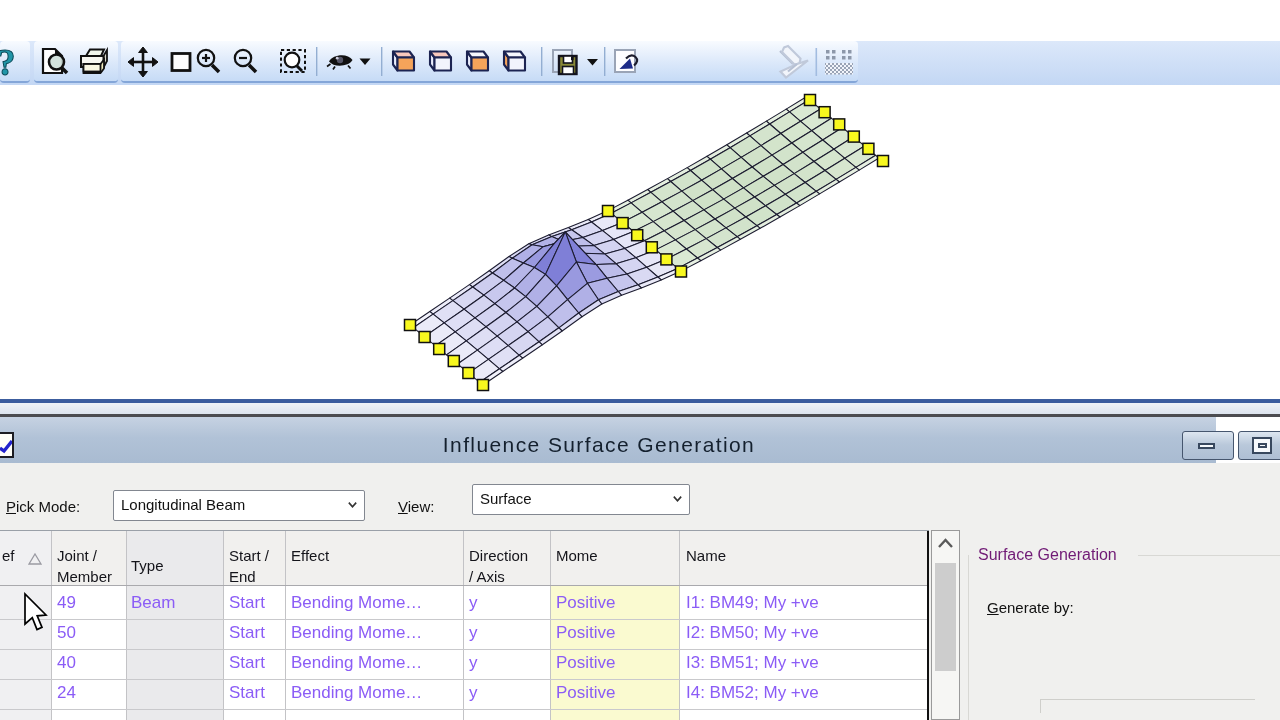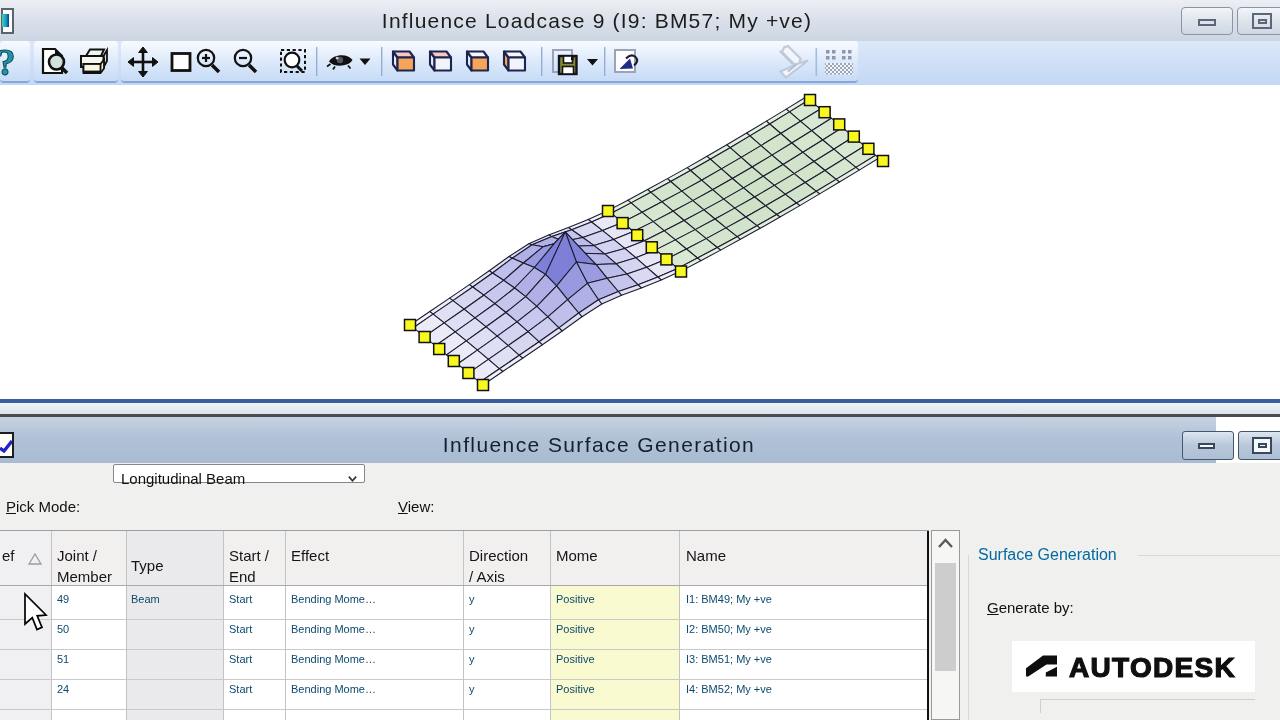--- a/index.html
+++ b/index.html
@@ -31,43 +31,30 @@
 .lbl{font-size:15px;color:#111}
 .combo{position:absolute;background:#fff;border:1px solid #828790;border-radius:2px;font-size:15px;color:#111}
 .combo span{position:absolute;left:7px;top:5px;white-space:nowrap}
 .chev{position:absolute;right:6px;top:8px;width:11px;height:11px}
 
 
 #grid{left:0;top:530px;width:929px;height:190px;background:#fff;border-top:1px solid #9aa0a8}
 .hdr{position:absolute;font-size:15px;color:#14141a;line-height:21px}
 .vline{position:absolute;top:0;width:1px;height:190px;background:#c3c3c6}
 .hline{position:absolute;left:0;width:929px;height:1px;background:#c9c9cc}
-.cell{position:absolute;font-size:11px;color:#0c4a6e;white-space:nowrap}
+.cell{position:absolute;font-size:17px;color:#8b5cf6;white-space:nowrap}
 #scroll{left:931px;top:530px;width:29px;height:190px;background:#f6f6f4;border:1px solid #9a9a9a}
 #sthumb{left:3px;top:32px;width:21px;height:108px;background:#cdcdcd}
 
 
 .gline{position:absolute;background:#d8d8d4}
 #adesk{left:1012px;top:641px;width:243px;height:51px;background:#fff}
 </style>
 </head><body>
 <div id="stage">
-    <div class="abs" id="titlebar">
-      <div class="abs ttl">Influence Loadcase 9 (I9: BM57; My +ve)</div>
-      <div class="abs" id="wicon">
-        <i></i>
-      </div>
-      <div class="abs winbtn" style="left:1181px;top:7px;width:52px;height:28px">
-        <div class="abs" style="left:16px;top:11px;width:18px;height:7px;border:2px solid #5c6878"></div>
-      </div>
-      <div class="abs winbtn" style="left:1237px;top:7px;width:52px;height:28px">
-        <div class="abs" style="left:14px;top:5px;width:20px;height:16px;border:2px solid #5c6878"></div>
-        <div class="abs" style="left:20px;top:11px;width:9px;height:5px;border:2px solid #5c6878"></div>
-      </div>
-    </div>
     <div class="abs" id="toolbar">
       <div class="island" style="left:0;width:30px"></div>
       <div class="island" style="left:34px;width:84px"></div>
       <div class="island" style="left:121px;width:737px"></div>
       <svg class="abs" style="left:0;top:0" width="880" height="44" viewBox="0 0 880 44">
         <text x="-3" y="34" font-family="Liberation Serif,serif" font-size="37" font-weight="bold" fill="#2196a8" stroke="#0a4a58" stroke-width="1">?</text>
         <path d="M43 8 h12 l7 7 v17 h-19 z" fill="#fff" stroke="#111" stroke-width="2.2"></path>
         <path d="M55 8 l7 7 h-7 z" fill="#111"></path>
         <circle cx="56.5" cy="21" r="7.5" fill="#cfe0da" fill-opacity="0.92" stroke="#111" stroke-width="2.6"></circle>
         <line x1="62" y1="27" x2="67" y2="32" stroke="#111" stroke-width="3.6"></line>
@@ -353,27 +340,33 @@
       <div class="abs capbtn" style="left:1182px;top:14px;width:52px;height:29px">
         <div class="abs" style="left:15px;top:11px;width:17px;height:6px;background:#f6f9fc;border:2px solid #38485e"></div>
       </div>
       <div class="abs capbtn" style="left:1238px;top:14px;width:52px;height:29px">
         <div class="abs" style="left:13px;top:5px;width:20px;height:17px;background:#f6f9fc;border:2px solid #38485e"></div>
         <div class="abs" style="left:19px;top:11px;width:9px;height:5px;background:#f6f9fc;border:2px solid #38485e"></div>
       </div>
     </div>
     <div class="abs" id="dlgbody"></div>
     <div class="abs lbl" style="left:6px;top:498px"><u>P</u>ick Mode:</div>
-    <div class="combo" style="left:113px;top:464px;width:252px;height:19px">
+    <div class="combo" style="left:113px;top:490px;width:252px;height:31px">
       <span>Longitudinal Beam</span>
       <svg class="chev" viewBox="0 0 12 12">
         <path d="M2 4 L6 8.4 L10 4" fill="none" stroke="#333" stroke-width="1.8"></path>
       </svg>
     </div>
     <div class="abs lbl" style="left:398px;top:498px"><u>V</u>iew:</div>
+    <div class="combo" style="left:472px;top:484px;width:218px;height:31px">
+      <span>Surface</span>
+      <svg class="chev" viewBox="0 0 12 12">
+        <path d="M2 4 L6 8.4 L10 4" fill="none" stroke="#333" stroke-width="1.8"></path>
+      </svg>
+    </div>
     <div class="abs" id="grid">
       <div class="abs" style="left:0;top:0;width:929px;height:54px;background:#f1f0ee"></div>
       <div class="abs" style="left:0;top:0;width:51px;height:190px;background:#f0f0f2"></div>
       <div class="abs" style="left:126px;top:0;width:97px;height:190px;background:#eaeaec"></div>
       <div class="abs" style="left:550px;top:54px;width:129px;height:136px;background:#fafad0"></div>
       <div class="hdr" style="left:2px;top:14px">ef</div>
       <svg class="abs" style="left:28px;top:22px" width="14" height="12" viewBox="0 0 14 12">
         <path d="M7 1 L13 11 L1 11 Z" fill="none" stroke="#9a9aa2" stroke-width="1.3"></path>
       </svg>
       <div class="hdr" style="left:57px;top:14px">Joint /<br>Member</div>
@@ -401,50 +394,41 @@
       <div class="cell" style="left:291px;top:62px">Bending Mome…</div>
       <div class="cell" style="left:469px;top:62px">y</div>
       <div class="cell" style="left:556px;top:62px">Positive</div>
       <div class="cell" style="left:686px;top:62px">I1: BM49; My +ve</div>
       <div class="cell" style="left:57px;top:92px">50</div>
       <div class="cell" style="left:229px;top:92px">Start</div>
       <div class="cell" style="left:291px;top:92px">Bending Mome…</div>
       <div class="cell" style="left:469px;top:92px">y</div>
       <div class="cell" style="left:556px;top:92px">Positive</div>
       <div class="cell" style="left:686px;top:92px">I2: BM50; My +ve</div>
-      <div class="cell" style="left:57px;top:122px">51</div>
+      <div class="cell" style="left:57px;top:122px">40</div>
       <div class="cell" style="left:229px;top:122px">Start</div>
       <div class="cell" style="left:291px;top:122px">Bending Mome…</div>
       <div class="cell" style="left:469px;top:122px">y</div>
       <div class="cell" style="left:556px;top:122px">Positive</div>
       <div class="cell" style="left:686px;top:122px">I3: BM51; My +ve</div>
       <div class="cell" style="left:57px;top:152px">24</div>
       <div class="cell" style="left:229px;top:152px">Start</div>
       <div class="cell" style="left:291px;top:152px">Bending Mome…</div>
       <div class="cell" style="left:469px;top:152px">y</div>
       <div class="cell" style="left:556px;top:152px">Positive</div>
       <div class="cell" style="left:686px;top:152px">I4: BM52; My +ve</div>
       <div class="abs" style="left:927px;top:0;width:2px;height:190px;background:#111"></div>
     </div>
     <div class="abs" id="scroll">
       <svg class="abs" style="left:5px;top:6px" width="17" height="14" viewBox="0 0 17 14">
         <path d="M2 10 L8.5 3 L15 10" fill="none" stroke="#5a5a5a" stroke-width="2.4"></path>
       </svg>
       <div class="abs" id="sthumb"></div>
     </div>
-    <div class="abs lbl" style="left:978px;top:546px;font-size:16px;color:#0369a1">Surface Generation</div>
+    <div class="abs lbl" style="left:978px;top:546px;font-size:16px;color:#701a75">Surface Generation</div>
     <div class="gline" style="left:968px;top:555px;width:1px;height:165px"></div>
     <div class="gline" style="left:1138px;top:555px;width:142px;height:1px"></div>
     <div class="abs lbl" style="left:987px;top:599px"><u>G</u>enerate by:</div>
     <div class="gline" style="left:1040px;top:699px;width:215px;height:1px;background:#cfcfcb"></div>
     <div class="gline" style="left:1040px;top:699px;width:1px;height:14px;background:#cfcfcb"></div>
-    <div class="abs" id="adesk">
-      <svg class="abs" style="left:0;top:0" width="243" height="51" viewBox="0 0 243 51">
-        <g fill="#0e0e0e">
-          <path d="M14 27.2 L31 14.5 L45 14.5 L45 23.5 L34.5 23.5 L16.2 35.5 L14 35.5 Z"></path>
-          <path d="M33.8 31.6 L45 25.8 L45 35.5 L33.8 35.5 Z"></path>
-        </g>
-        <text x="57" y="35.5" font-size="28" font-weight="bold" letter-spacing="1.3" fill="#0f0f0f" stroke="#0f0f0f" stroke-width="1.2">AUTODESK</text>
-      </svg>
-    </div>
     <svg class="abs" style="left:22px;top:592px" width="26" height="40" viewBox="0 0 26 40">
       <path d="M3 2 L3 32 L10.3 25.6 L15 37.6 L20 35.4 L15.2 23.8 L24 23 Z" fill="#fff" stroke="#000" stroke-width="1.7"></path>
     </svg>
   </div>
 </body></html>

